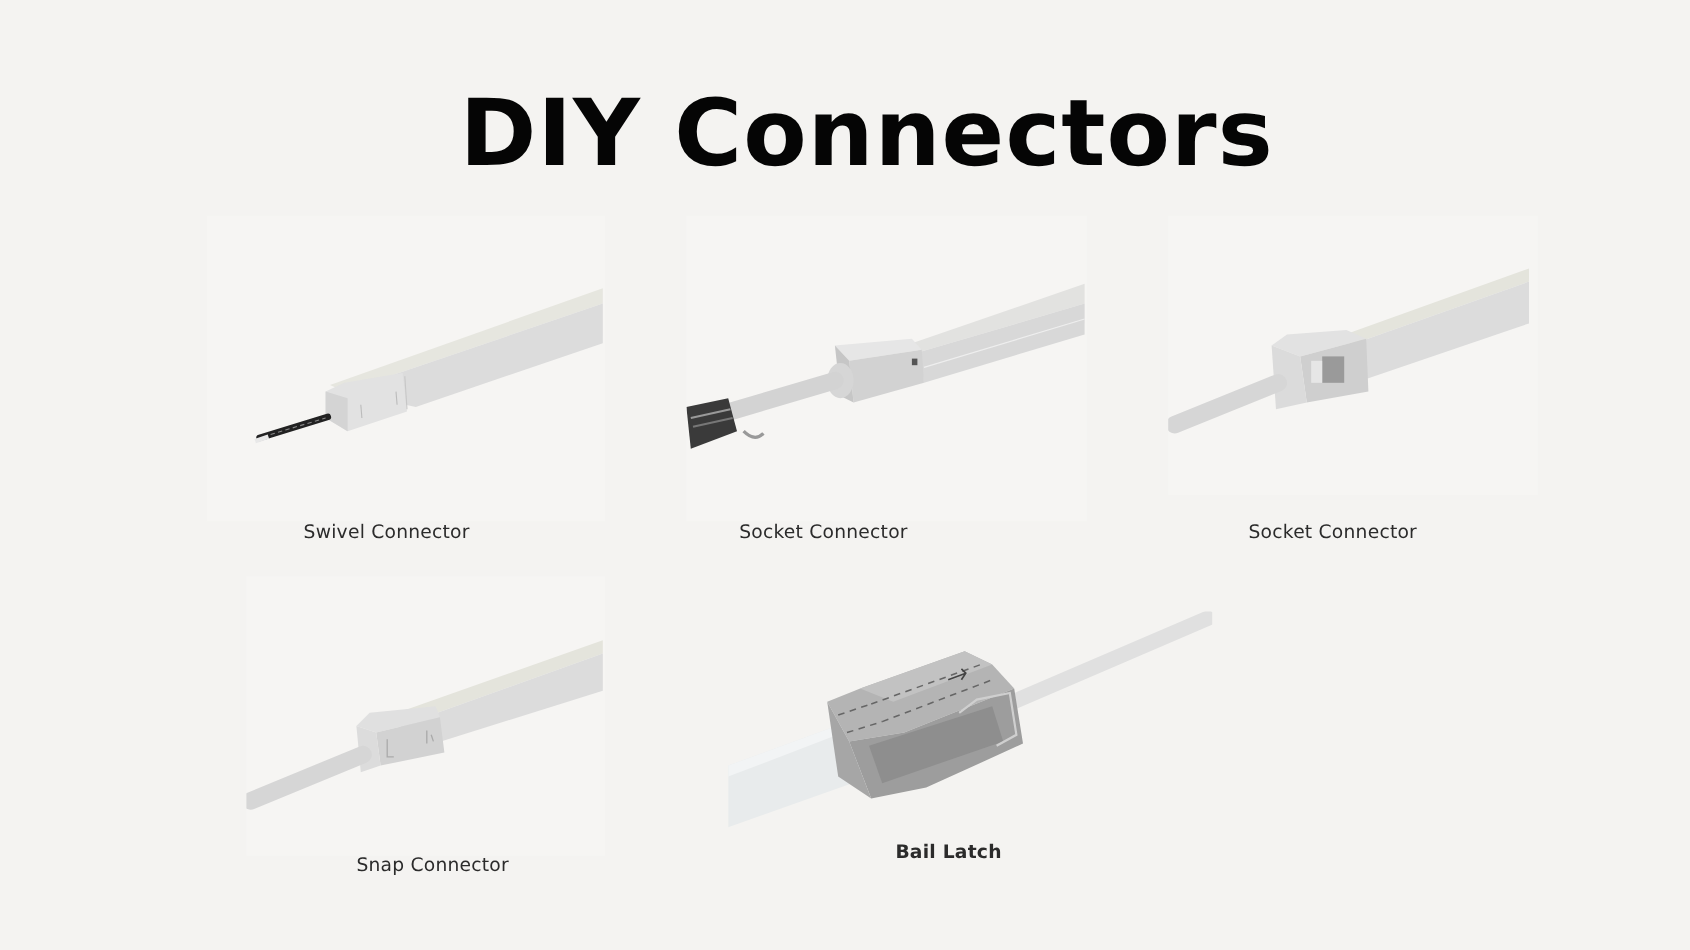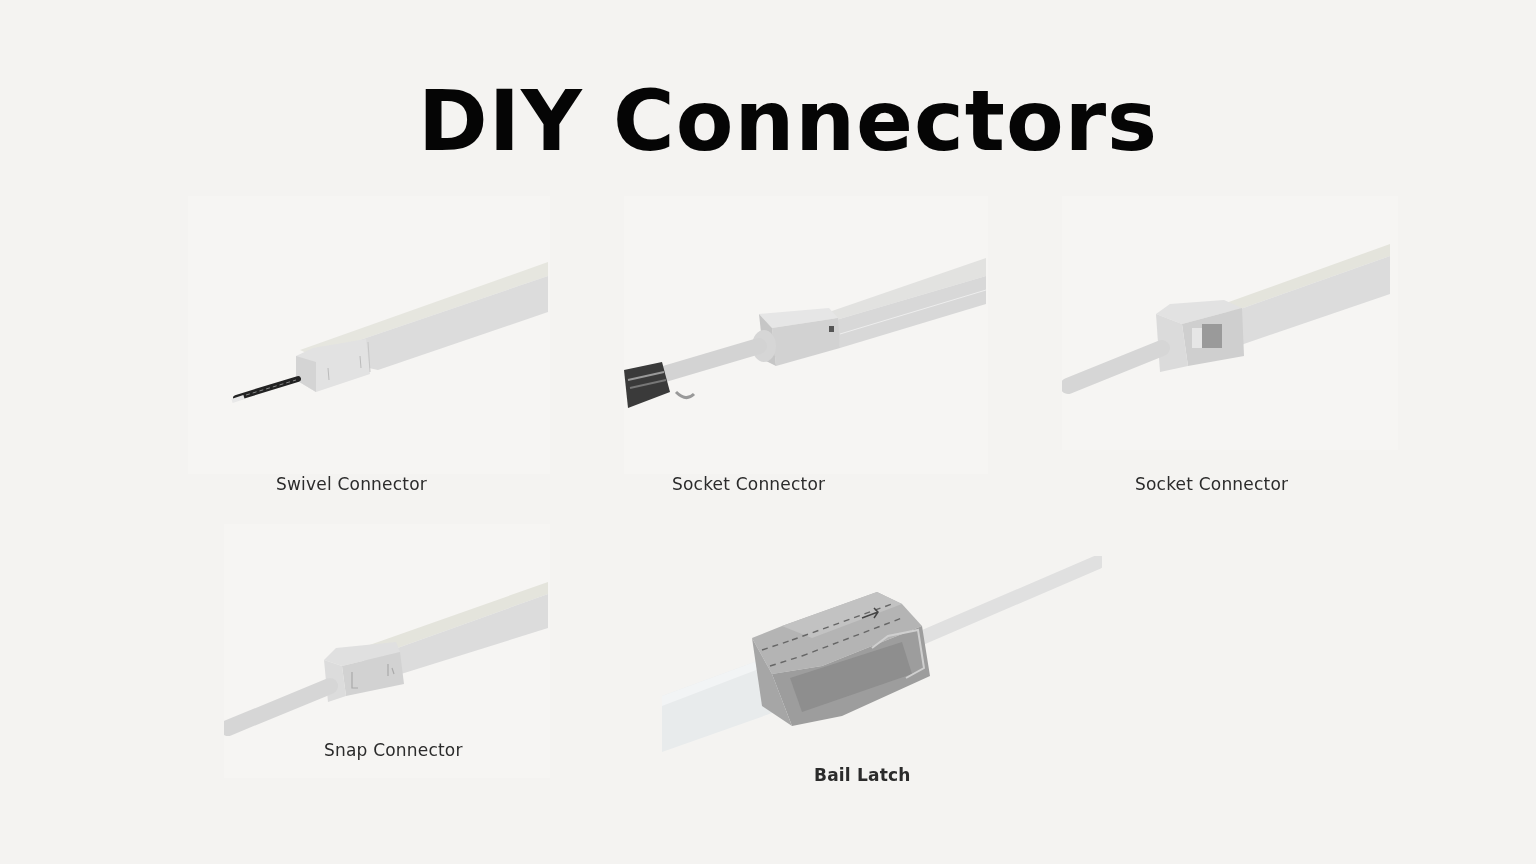--- a/index.html
+++ b/index.html
@@ -104,21 +104,21 @@
 
     <polygon points="100,136 112,124 172,118 176,128 118,142" fill="#e0e0e0"></polygon>
     <polygon points="118,142 176,128 180,160 122,172" fill="#d2d2d2"></polygon>
     <polygon points="100,136 118,142 122,172 104,178" fill="#dcdcdc"></polygon>
     <path d="M128,148 L128,164 L134,164" stroke="#aaa" fill="none" stroke-width="1.2"></path>
     <path d="M164,140 L164,152 M168,144 L170,150" stroke="#aaa" fill="none" stroke-width="1.2"></path>
 
     <line x1="4" y1="204" x2="106" y2="162" stroke="#d6d6d6" stroke-width="16" stroke-linecap="round"></line>
   </svg>
 </div>
-<div class="caption" style="left:324px; top:740px;">Snap Connector</div>
+<div class="caption" style="left:324px; top:777px;">Snap Connector</div>
 
 <div class="panel" style="left:662px; top:556px; width:440px; height:200px; background:transparent;">
   <svg width="440" height="200" viewBox="0 0 440 200">
 
     <polygon points="0,140 120,96 130,150 0,196" fill="#e8ebec"></polygon>
     <polygon points="0,140 120,96 120,104 0,150" fill="#f2f4f5"></polygon>
 
     <line x1="250" y1="86" x2="436" y2="6" stroke="#e0e0e0" stroke-width="14" stroke-linecap="round"></line>
 
     <polygon points="90,82 120,70 215,36 240,48 260,70 160,110 110,118" fill="#b4b4b4"></polygon>

